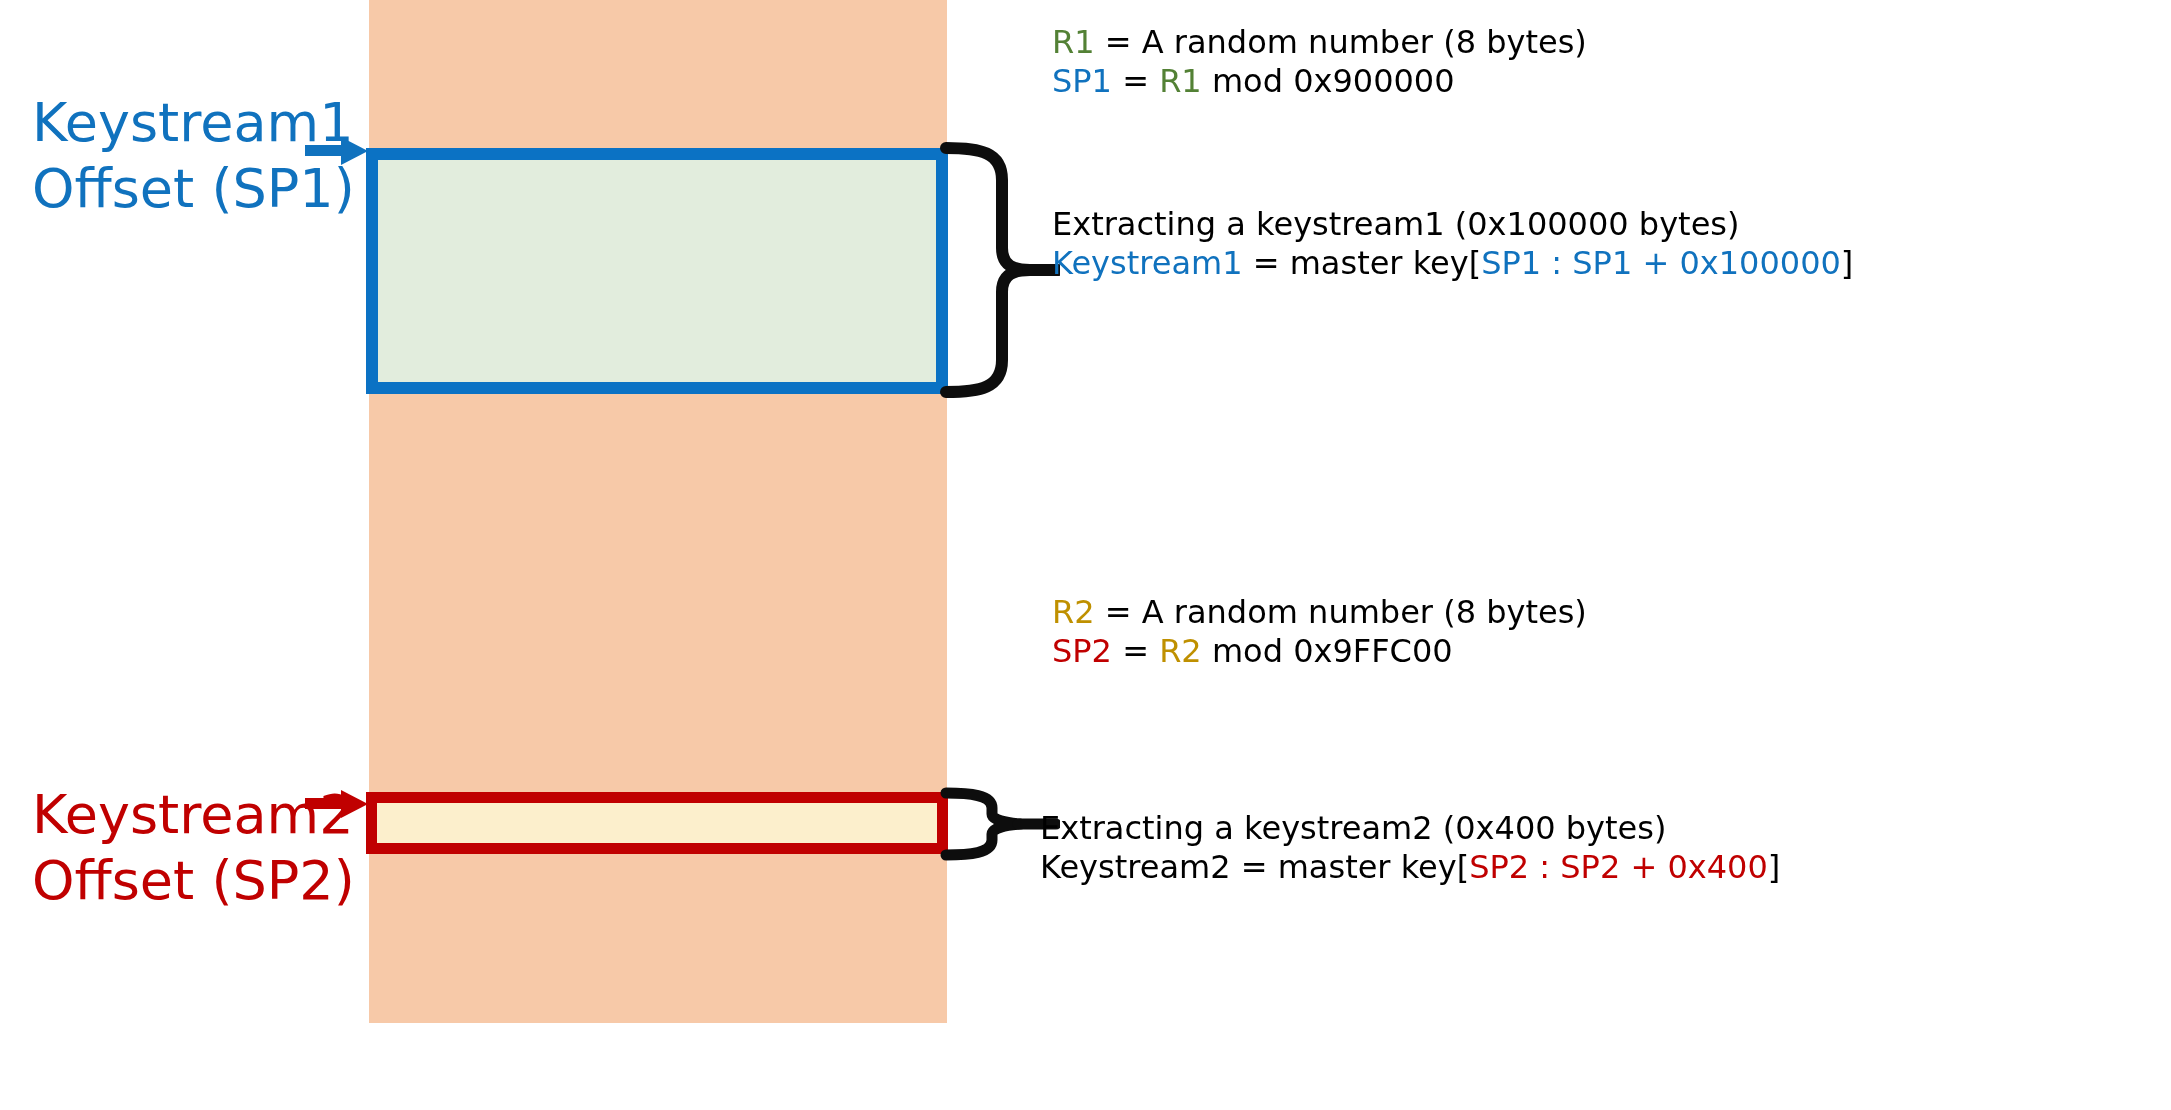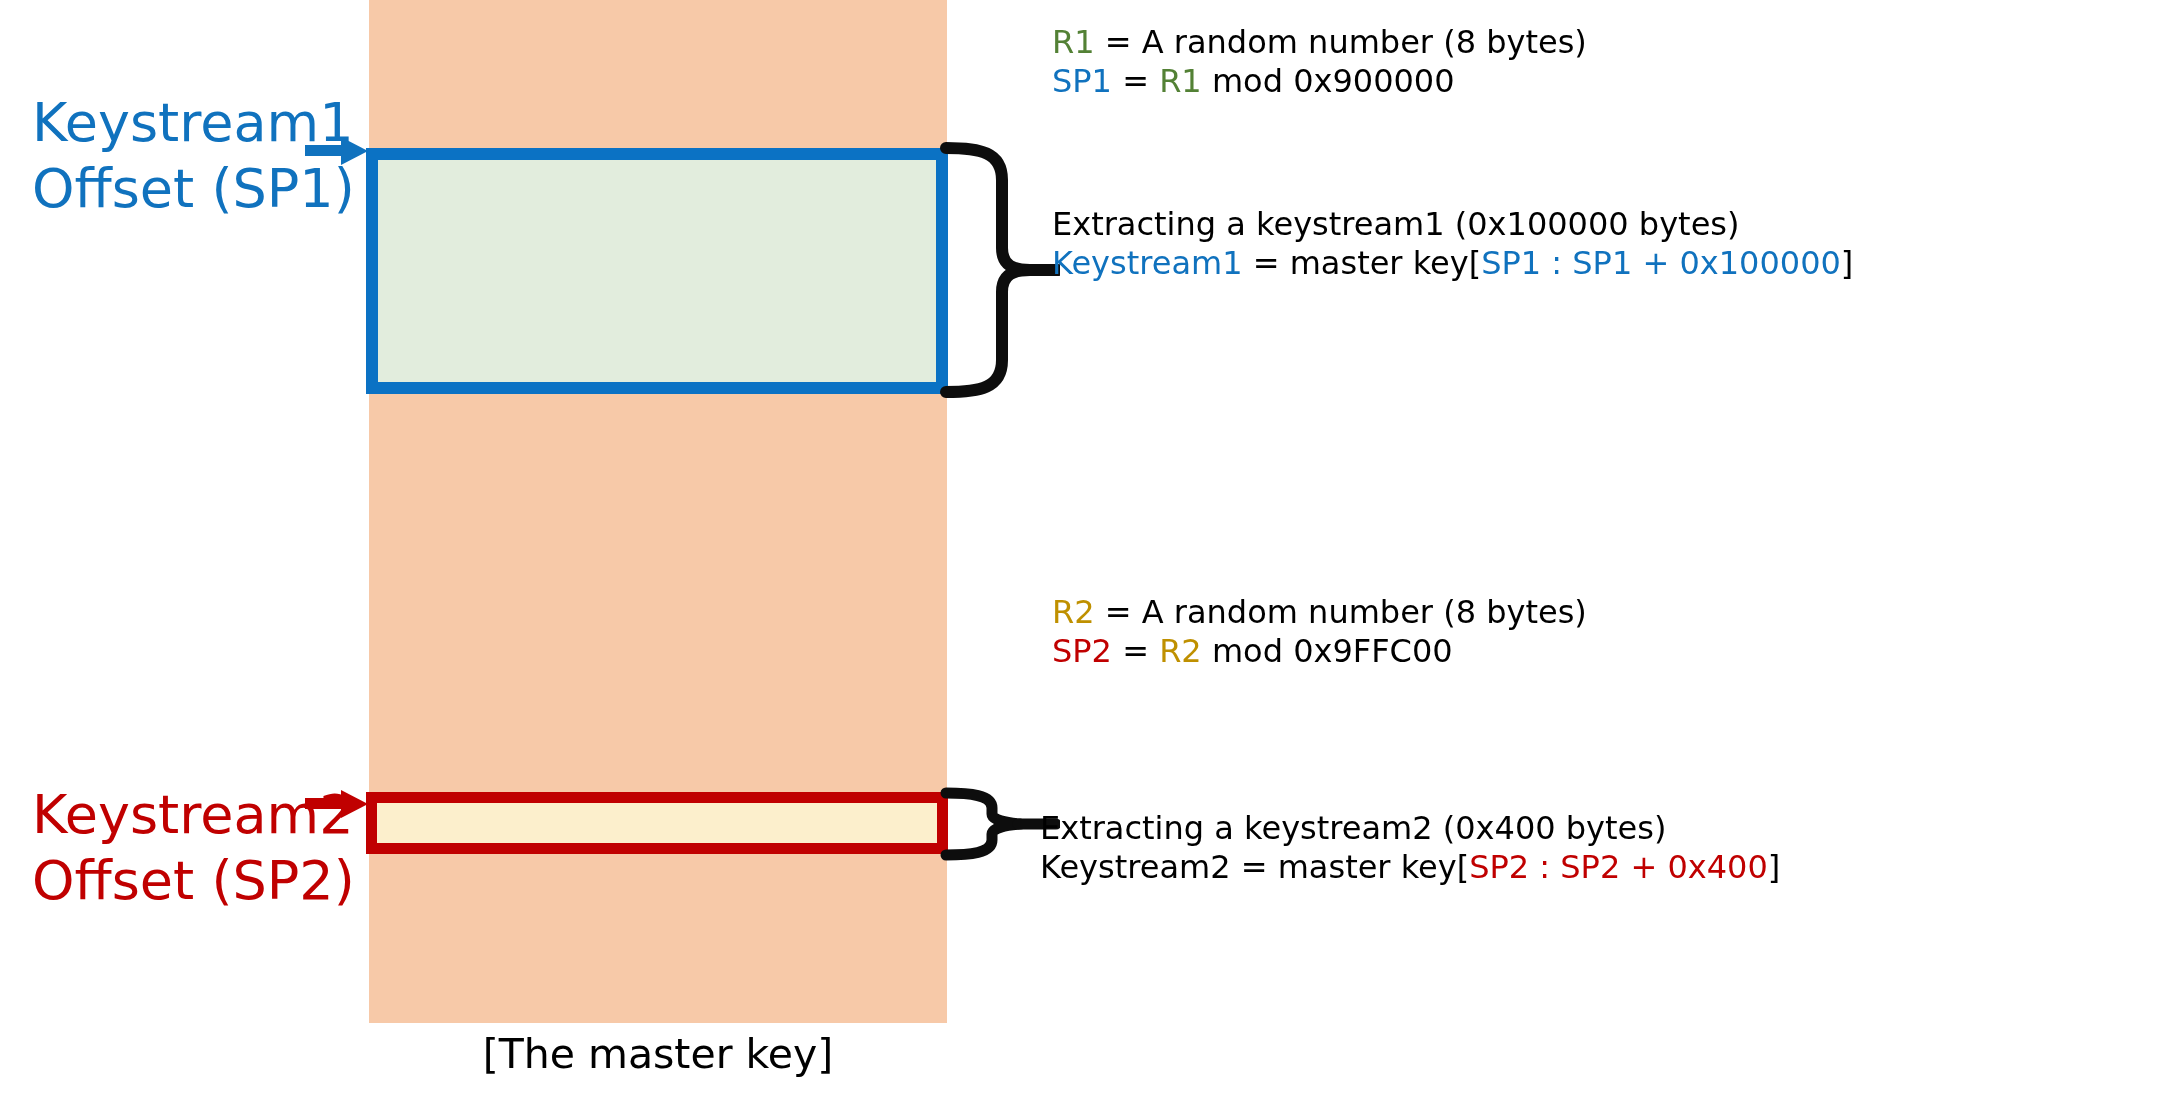--- a/index.html
+++ b/index.html
@@ -189,15 +189,14 @@
   <div class="note note-3">
     <div><span class="c-gold">R2</span><span class="c-black"> = A random number (8 bytes)</span></div>
     <div><span class="c-red">SP2</span><span class="c-black"> = </span><span class="c-gold">R2</span><span class="c-black"> mod 0x9FFC00</span></div>
   </div>
 
   <div class="note note-4">
     <div class="c-black">Extracting a keystream2 (0x400 bytes)</div>
     <div><span class="c-black">Keystream2</span><span class="c-black"> = master key</span><span class="c-black">[</span><span class="c-red">SP2 : SP2 + 0x400</span><span class="c-black">]</span></div>
   </div>
 
-  <div class="caption">[The master key]</div>
 
 </div>
 
 </body></html>

